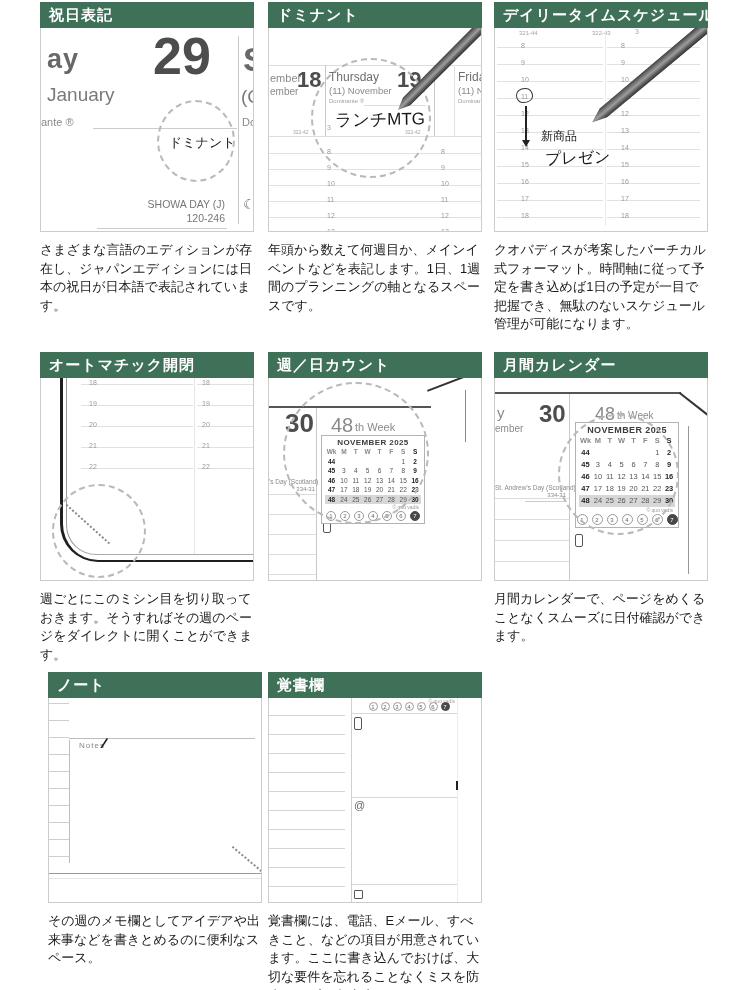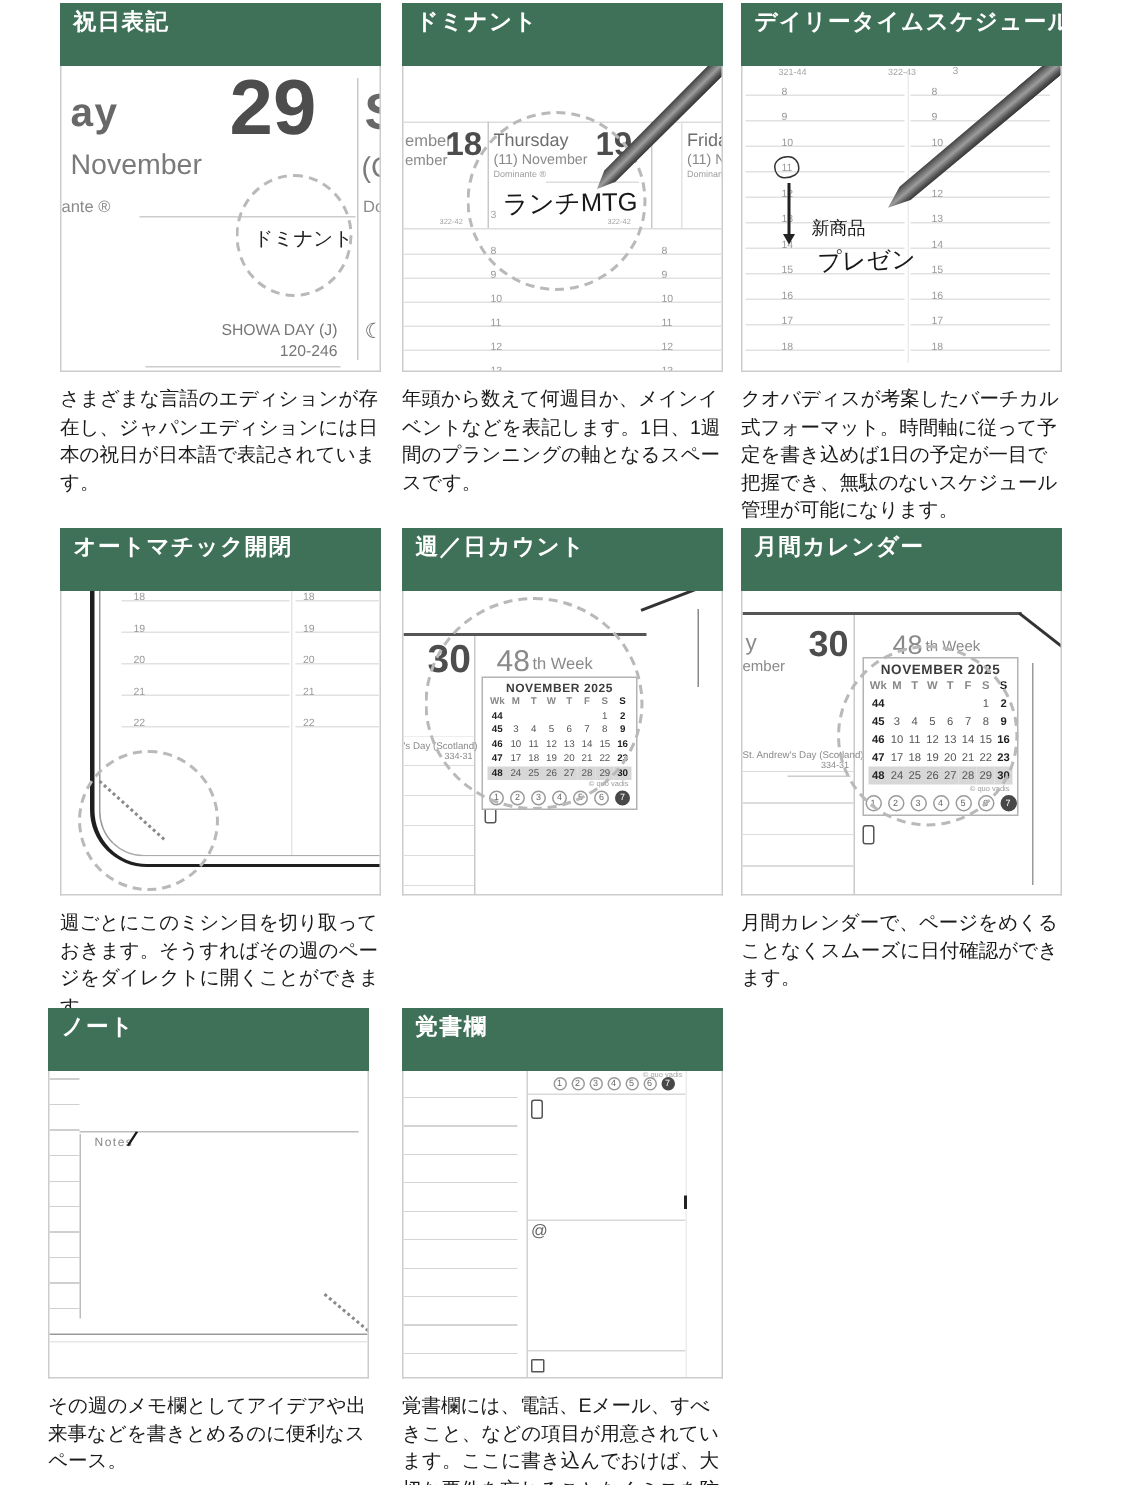--- a/index.html
+++ b/index.html
@@ -1,19 +1,19 @@
 <!DOCTYPE html>
 <html><head>
 <meta charset="utf-8">
 <style>
   *{margin:0;padding:0;box-sizing:border-box}
   html,body{background:#fff}
   body{width:750px;height:990px;position:relative;font-family:"Liberation Sans","DejaVu Sans",sans-serif;overflow:hidden}
   .panel{position:absolute;width:214px}
-  .phead{height:42px;line-height:26px;background:#3e7158;color:#fff;font-weight:bold;font-size:15px;padding:0 9px;letter-spacing:1px;white-space:nowrap;overflow:hidden}
+  .phead{height:26px;line-height:26px;background:#3e7158;color:#fff;font-weight:bold;font-size:15px;padding:0 9px;letter-spacing:1px;white-space:nowrap;overflow:hidden}
   .pimg{position:relative;background:#fff;border:1px solid #ccc;border-top:none;overflow:hidden}
   .pcap{margin-top:9px;font-size:13px;line-height:18.5px;color:#1a1a1a}
   .abs{position:absolute}
   .hl{position:absolute;height:1px;background:#ccc}
   .vl{position:absolute;width:1px;background:#c9c9c9}
   .dashc{position:absolute;border:2px dashed #b9b9b9;border-radius:50%;z-index:4}
   .pencil{position:absolute;height:12px;z-index:6;background:linear-gradient(180deg,#3a3a3a,#777 30%,#9c9c9c 50%,#555 78%,#2e2e2e);clip-path:polygon(0 50%,9% 6%,100% 0,100% 100%,9% 94%);transform-origin:0 50%}
   .hand{position:absolute;color:#171717;z-index:3;white-space:nowrap}
   .hrow{position:relative;border-bottom:1px solid #e1e1e1}
   .hnum{position:absolute;bottom:-2px;font-size:7px;color:#9a9a9a}
@@ -40,21 +40,21 @@
   .bigday{position:absolute;font-weight:bold;color:#4d4d4d}
   .graytxt{position:absolute;color:#8a8a8a;white-space:nowrap}
 </style>
 </head>
 <body>
 
 <section class="panel" style="left:40px;top:2px">
   <header class="phead"><span>祝日表記</span></header>
   <div class="pimg" style="height:204px">
     <span class="graytxt" style="left:6px;top:16px;font-size:27px;font-weight:600;color:#686868;letter-spacing:1px">ay</span>
-    <span class="graytxt" style="left:6px;top:56px;font-size:19px;color:#7a7a7a">November</span>
+    <span class="graytxt" style="left:6px;top:56px;font-size:19px;color:#7a7a7a">January</span>
     <span class="graytxt" style="left:0;top:88px;font-size:11px">ante ®</span>
     <div class="hl" style="left:52px;top:100px;width:144px"></div>
     <span class="bigday" style="left:112px;top:-2px;font-size:52px">29</span>
     <div class="vl" style="left:197px;top:8px;height:188px"></div>
     <span class="graytxt" style="left:202px;top:12px;font-size:34px;font-weight:600;color:#686868">S</span>
     <span class="graytxt" style="left:200px;top:58px;font-size:19px;color:#7a7a7a">(C</span>
     <span class="graytxt" style="left:201px;top:88px;font-size:11px">Do</span>
     <div class="dashc" style="left:116px;top:72px;width:78px;height:82px"></div>
     <span class="abs" style="left:128px;top:106px;font-size:13px;color:#222;font-weight:500;z-index:5">ドミナント</span>
     <span class="graytxt" style="left:80px;top:170px;width:104px;text-align:right;font-size:10.5px;color:#777">SHOWA DAY (J)</span>
@@ -412,21 +412,21 @@
     <span class="graytxt" style="left:0;top:106px;width:71px;text-align:right;font-size:6.5px">St. Andrew's Day (Scotland)</span>
     <span class="graytxt" style="left:0;top:114px;width:71px;text-align:right;font-size:6px">334-31</span>
     <div class="hl" style="left:30px;top:123px;width:42px"></div>
     <div class="lines" style="left:0;top:100px;width:74px;height:103px;background:repeating-linear-gradient(to bottom,transparent 0,transparent 20px,#dcdcdc 20px,#dcdcdc 21px)"></div>
     <span class="phone" style="left:80px;top:156px"></span>
     <div class="dashc" style="left:63px;top:36px;width:121px;height:121px"></div>
   </div>
   <p class="pcap">月間カレンダーで、ページをめくることなくスムーズに日付確認ができます。</p>
 </section>
 
-<section class="panel" style="left:32px;top:672px">
+<section class="panel" style="left:48px;top:672px">
   <header class="phead"><span>ノート</span></header>
   <div class="pimg" style="height:205px">
     <div class="lines" style="left:0;top:-11px;width:20px;height:174px;background:repeating-linear-gradient(to bottom,transparent 0,transparent 16px,#cfcfcf 16px,#cfcfcf 17px)"></div>
     <div class="vl" style="left:20px;top:42px;height:123px;background:#bdbdbd"></div>
     <div class="hl" style="left:20px;top:40px;width:186px;background:#bdbdbd"></div>
     <span class="graytxt" style="left:30px;top:43px;font-size:8px;letter-spacing:1px;color:#888">Notes</span>
     <span class="hand" style="left:53px;top:37px;font-size:14px;font-weight:bold;font-style:italic;transform:rotate(12deg)">/</span>
     <div class="hl" style="left:0;top:175px;width:212px;background:#9a9a9a"></div>
     <div class="hl" style="left:0;top:180px;width:212px;background:#e6e6e6"></div>
     <div class="perf" style="left:184px;top:148px;width:42px;transform:rotate(40deg)"></div>

